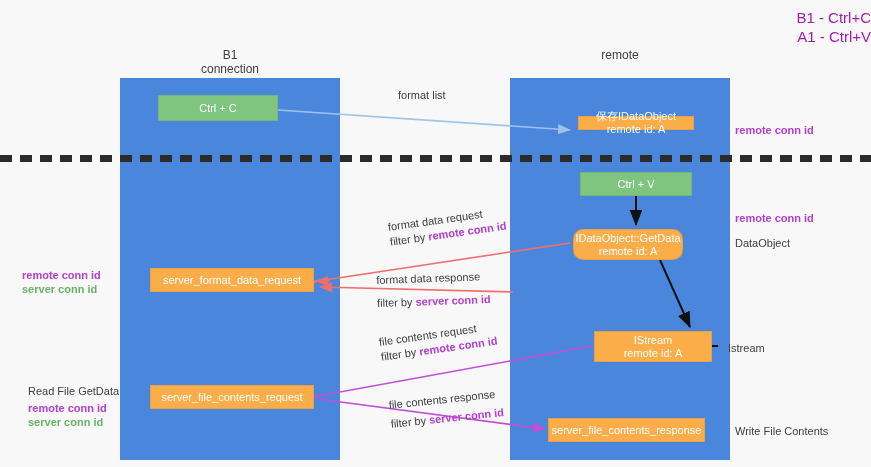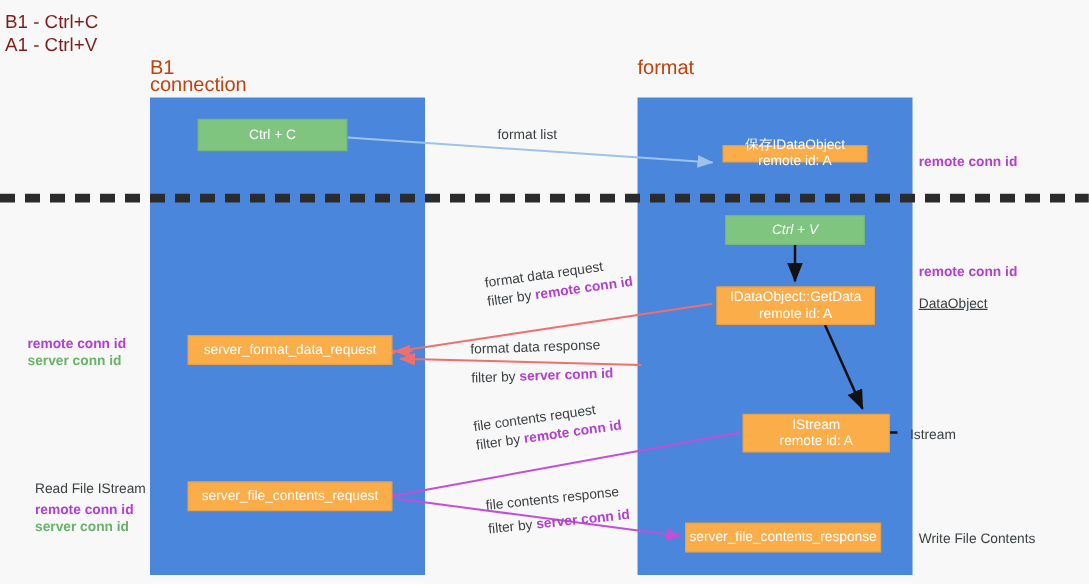--- a/index.html
+++ b/index.html
@@ -16,33 +16,33 @@
     color: #3c4043;
   }
   .stage {
     position: absolute;
     inset: 0;
   }
   .abs { position: absolute; }
 
   
   #title-block {
-    left: 4px; right: 0; top: 8px;
-    text-align: left;
+    left: 16px; right: 0; top: 8px;
+    text-align: right;
     font-size: 15px;
     line-height: 19px;
-    color: #7f1d1d;
+    color: #a21caf;
   }
 
   
   .col-header {
-    text-align: left;
-    font-size: 16px;
+    text-align: center;
+    font-size: 12px;
     line-height: 14px;
-    color: #c2410c;
+    color: #404040;
   }
   #col-header-b1 { left: 120px; top: 48px; width: 220px; }
   #col-header-a1 { left: 510px; top: 48px; width: 220px; }
 
   
   .lane {
     background: #4a86dc;
   }
   #lane-b1 { left: 120px; top: 78px; width: 220px; height: 382px; }
   #lane-a1 { left: 510px; top: 78px; width: 220px; height: 382px; }
@@ -67,63 +67,63 @@
     line-height: 13px;
     text-align: center;
     border: 1px solid rgba(0,0,0,0.07);
     z-index: 4;
   }
   .node.green { background: #7fc47f; }
   .node.orange { background: #fbad4a; }
   .node .l2 { font-size: 11px; }
 
   #node-ctrl-c  { left: 158px; top: 95px;  width: 120px; height: 26px; }
-  #node-ctrl-v  { left: 580px; top: 172px; width: 112px; height: 24px; font-style: italic; }
+  #node-ctrl-v  { left: 580px; top: 172px; width: 112px; height: 24px; }
   #node-idataobject-save { left: 578px; top: 116px; width: 116px; height: 14px; }
-  #node-getdata { left: 573px; top: 229px; width: 127px; height: 31px; }
+  #node-getdata { left: 573px; top: 229px; width: 110px; height: 31px; border-radius: 10px; }
   #node-istream { left: 594px; top: 331px; width: 118px; height: 31px; }
   #node-server-format-data-request  { left: 150px; top: 268px; width: 164px; height: 24px; }
   #node-server-format-data-response { left: 513px; top: 280px; width: 161px; height: 24px; }
   #node-server-file-contents-request { left: 150px; top: 385px; width: 164px; height: 24px; }
   #node-server-file-contents-response { left: 548px; top: 418px; width: 157px; height: 24px; }
 
   
   .note {
     font-size: 11px;
     line-height: 14px;
     color: #3c4043;
     white-space: nowrap;
     z-index: 5;
   }
   .note .remote { color: #b23fd0; font-weight: bold; }
   .note .server { color: #69b369; font-weight: bold; }
   .note .plain  { color: #3c4043; }
 
   #note-right-remote-1 { left: 735px; top: 123px; }
   #note-right-remote-2 { left: 735px; top: 211px; }
-  #note-right-dataobject { left: 735px; top: 236px; text-decoration: underline; }
+  #note-right-dataobject { left: 735px; top: 236px; }
   #note-right-istream { left: 728px; top: 341px; }
   #note-right-writefile { left: 735px; top: 424px; text-align: center; }
 
   #note-left-conn-ids { left: 22px; top: 268px; text-align: left; }
   #note-left-readfile { left: 28px; top: 384px; }
   #note-left-conn-ids-2 { left: 28px; top: 401px; }
 
   
   .edge-label {
     font-size: 11px;
     line-height: 15px;
     white-space: nowrap;
     color: #3c4043;
     z-index: 6;
   }
   .edge-label .remote { color: #b23fd0; font-weight: bold; }
   .edge-label .server { color: #b23fd0; font-weight: bold; }
 
-  #label-format-list { left: 398px; top: 101px; }
+  #label-format-list { left: 398px; top: 88px; }
 
   #label-format-data-request {
     left: 387px; top: 220px;
     transform: rotate(-8deg);
     transform-origin: left top;
   }
   #label-format-data-response {
     left: 376px; top: 273px;
     transform: rotate(-2deg);
     transform-origin: left top;
@@ -155,21 +155,21 @@
   <div class="abs" id="title-block">
     <div>B1 - Ctrl+C</div>
     <div>A1 - Ctrl+V</div>
   </div>
 
   <div class="abs col-header" id="col-header-b1">
     <div>B1</div>
     <div>connection</div>
   </div>
   <div class="abs col-header" id="col-header-a1">
-    <div>format</div>
+    <div>remote</div>
   </div>
 
   <div class="abs lane" id="lane-b1"></div>
   <div class="abs lane" id="lane-a1"></div>
 
   <svg id="svg-edges" viewBox="0 0 871 467">
     <defs>
       <marker id="ah-blue" markerWidth="9" markerHeight="9" refX="7.5" refY="3.2" orient="auto">
         <path d="M0,0 L8,3.2 L0,6.4 z" fill="#9dc3ea"></path>
       </marker>
@@ -287,20 +287,20 @@
   <div class="abs note" id="note-right-writefile">
     <span class="plain">Write File Contents</span>
   </div>
 
   <div class="abs note" id="note-left-conn-ids">
     <div class="remote">remote conn id</div>
     <div class="server">server conn id</div>
   </div>
 
   <div class="abs note" id="note-left-readfile">
-    <span class="plain">Read File IStream</span>
+    <span class="plain">Read File GetData</span>
   </div>
   <div class="abs note" id="note-left-conn-ids-2">
     <div class="remote">remote conn id</div>
     <div class="server">server conn id</div>
   </div>
 
 </div>
 
 </body></html>

